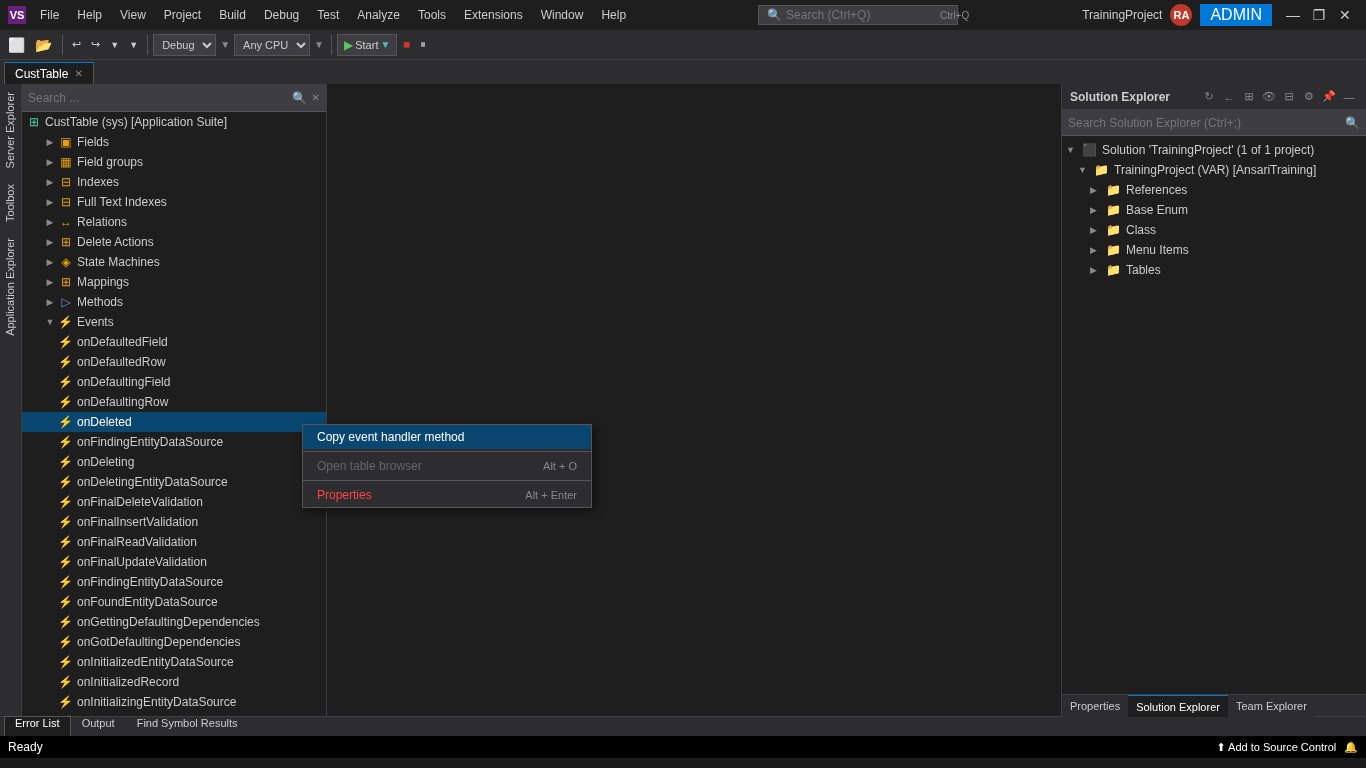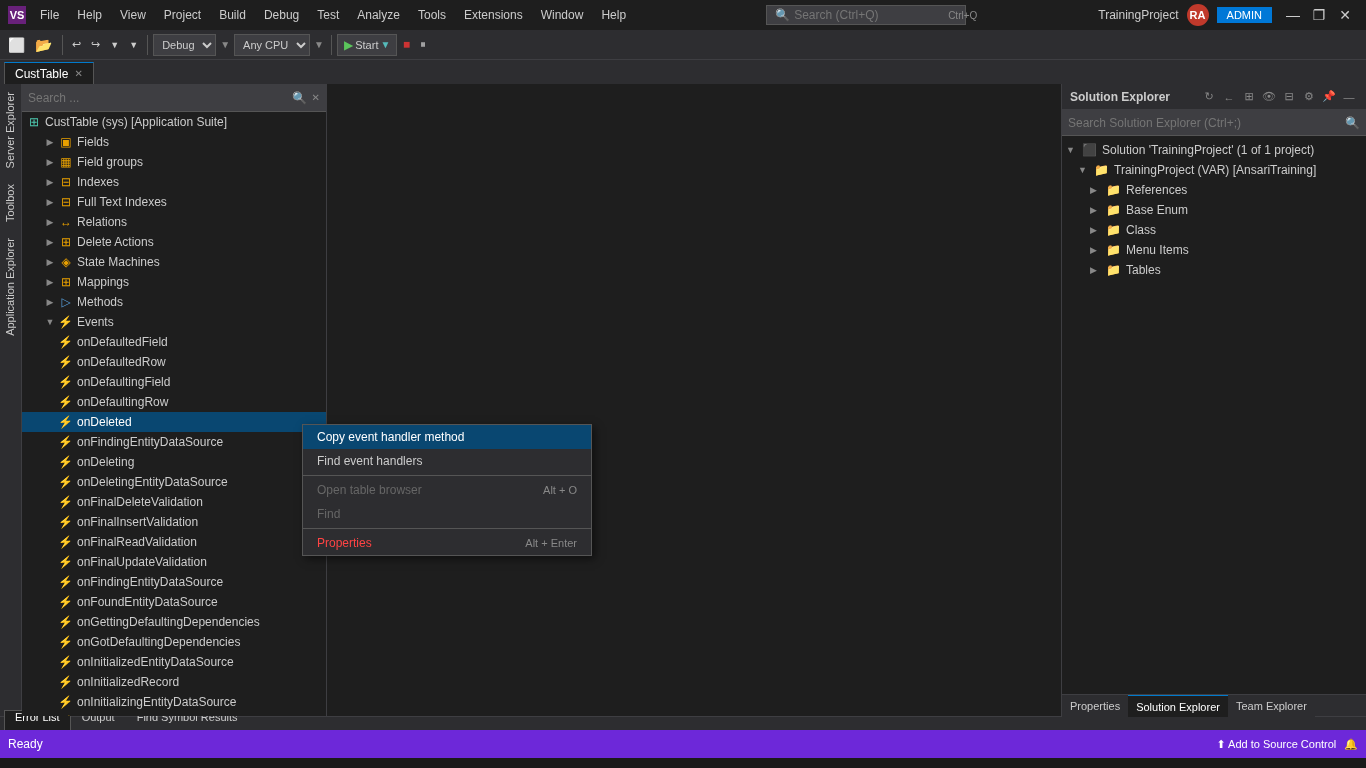--- a/index.html
+++ b/index.html
@@ -8,21 +8,21 @@
     
     .title-bar { height: 30px; background: #1e1e1e; display: flex; align-items: center; justify-content: space-between; padding: 0 8px; }
     .title-bar-left { display: flex; align-items: center; gap: 6px; }
     .title-bar-logo { width: 18px; height: 18px; background: #68217a; display: flex; align-items: center; justify-content: center; color: white; font-size: 11px; font-weight: bold; }
     .title-bar-menu { display: flex; gap: 2px; }
     .menu-item { padding: 2px 8px; color: #ccc; font-size: 12px; cursor: pointer; }
     .title-bar-search { background: #3e3e42; border: 1px solid #555; padding: 2px 8px; color: #ccc; font-size: 12px; width: 200px; display: flex; align-items: center; gap: 4px; }
     .title-bar-search input { background: transparent; border: none; outline: none; color: #ccc; font-size: 12px; width: 150px; }
     .title-project { color: #ccc; font-size: 12px; }
     .title-ctrl { width: 26px; height: 20px; display: flex; align-items: center; justify-content: center; color: #ccc; cursor: pointer; font-size: 14px; }
-    .admin-btn { background: #0078d7; color: white; padding: 2px 10px; font-size: 11px; cursor: pointer; border: none; }
+    .admin-btn { background: #0078d7; color: white; padding: 2px 10px; font-size: 16px; cursor: pointer; border: none; }
 
     
     .toolbar { height: 30px; background: #2d2d30; display: flex; align-items: center; padding: 0 4px; gap: 2px; border-bottom: 1px solid #3e3e42; }
     .tb-btn { height: 24px; padding: 0 4px; background: transparent; border: none; color: #ccc; cursor: pointer; display: flex; align-items: center; gap: 2px; font-size: 11px; }
     .tb-separator { width: 1px; height: 20px; background: #555; margin: 0 3px; }
     .debug-select { background: #3e3e42; border: 1px solid #555; color: #ccc; font-size: 11px; padding: 1px 4px; height: 22px; }
     .start-btn { background: #3e3e42; border: 1px solid #555; color: #ccc; font-size: 11px; padding: 1px 6px; height: 22px; display: flex; align-items: center; gap: 2px; cursor: pointer; }
     .start-btn .arrow { color: #5bb; font-size: 10px; }
 
     
@@ -78,27 +78,27 @@
     .sol-tree::-webkit-scrollbar-track { background: #1e1e1e; }
     .sol-tree::-webkit-scrollbar-thumb { background: #555; }
     .sol-node { display: flex; align-items: center; padding: 2px 4px; cursor: pointer; font-size: 12px; color: #ccc; }
     .sol-node .expand { width: 16px; color: #888; font-size: 9px; }
     .sol-node .node-icon { width: 16px; height: 16px; margin-right: 4px; display: inline-flex; align-items: center; justify-content: center; font-size: 12px; }
     .sol-node .folder-icon { color: #dcb67a; }
     .sol-node .solution-icon { color: #68217a; }
     .sol-node .project-icon { color: #00adef; }
 
     
-    .bottom-bar { height: 28px; background: #6d28d9; display: flex; align-items: center; padding: 0 8px; gap: 8px; }
+    .bottom-bar { height: 22px; background: #000000; display: flex; align-items: center; padding: 0 8px; gap: 8px; }
     .bottom-status { font-size: 12px; color: white; }
     .bottom-right { margin-left: auto; display: flex; gap: 8px; align-items: center; }
     .bottom-right span { font-size: 11px; color: white; }
 
     
-    .bottom-tabs { height: 14px; background: #2d2d30; display: flex; align-items: flex-end; padding: 0 4px; border-top: 1px solid #3e3e42; }
+    .bottom-tabs { height: 20px; background: #2d2d30; display: flex; align-items: flex-end; padding: 0 4px; border-top: 1px solid #3e3e42; }
     .bottom-tab { height: 20px; padding: 0 10px; font-size: 11px; color: #ccc; cursor: pointer; border: 1px solid transparent; border-bottom: none; }
     .bottom-tab.active { background: #1e1e1e; border-color: #555; color: white; }
 
     
     .taskbar { height: 40px; background: #000; display: flex; align-items: center; position: absolute; bottom: 0; left: 0; right: 0; }
     .taskbar-start { width: 44px; height: 40px; display: flex; align-items: center; justify-content: center; cursor: pointer; }
     .taskbar-search { width: 44px; height: 40px; display: flex; align-items: center; justify-content: center; cursor: pointer; color: #ccc; }
     .taskbar-items { display: flex; align-items: center; gap: 2px; padding: 0 4px; }
     .taskbar-item { width: 40px; height: 40px; display: flex; align-items: center; justify-content: center; cursor: pointer; border-bottom: 2px solid transparent; }
     .taskbar-item.active { border-bottom: 2px solid #007acc; }
@@ -386,30 +386,24 @@
         <span class="indent" style="width:32px;"></span>
         <span class="item-icon" style="color:#ffc66d;">⚡</span>
         <span class="item-label">onInitializingRecord</span>
       </div>
     </div>
 
     <div class="context-menu">
       <div class="ctx-item active">
         <span>Copy event handler method</span>
       </div>
-      <div class="ctx-item">
-        <span>Find event handlers</span>
-      </div>
       <div class="ctx-separator"></div>
       <div class="ctx-item disabled">
         <span>Open table browser</span>
         <span class="ctx-shortcut">Alt + O</span>
-      </div>
-      <div class="ctx-item disabled">
-        <span>Find</span>
       </div>
       <div class="ctx-separator"></div>
       <div class="ctx-item red">
         <span>Properties</span>
         <span class="ctx-shortcut">Alt + Enter</span>
       </div>
     </div>
   </div>
 
   <div class="main-area"></div>

